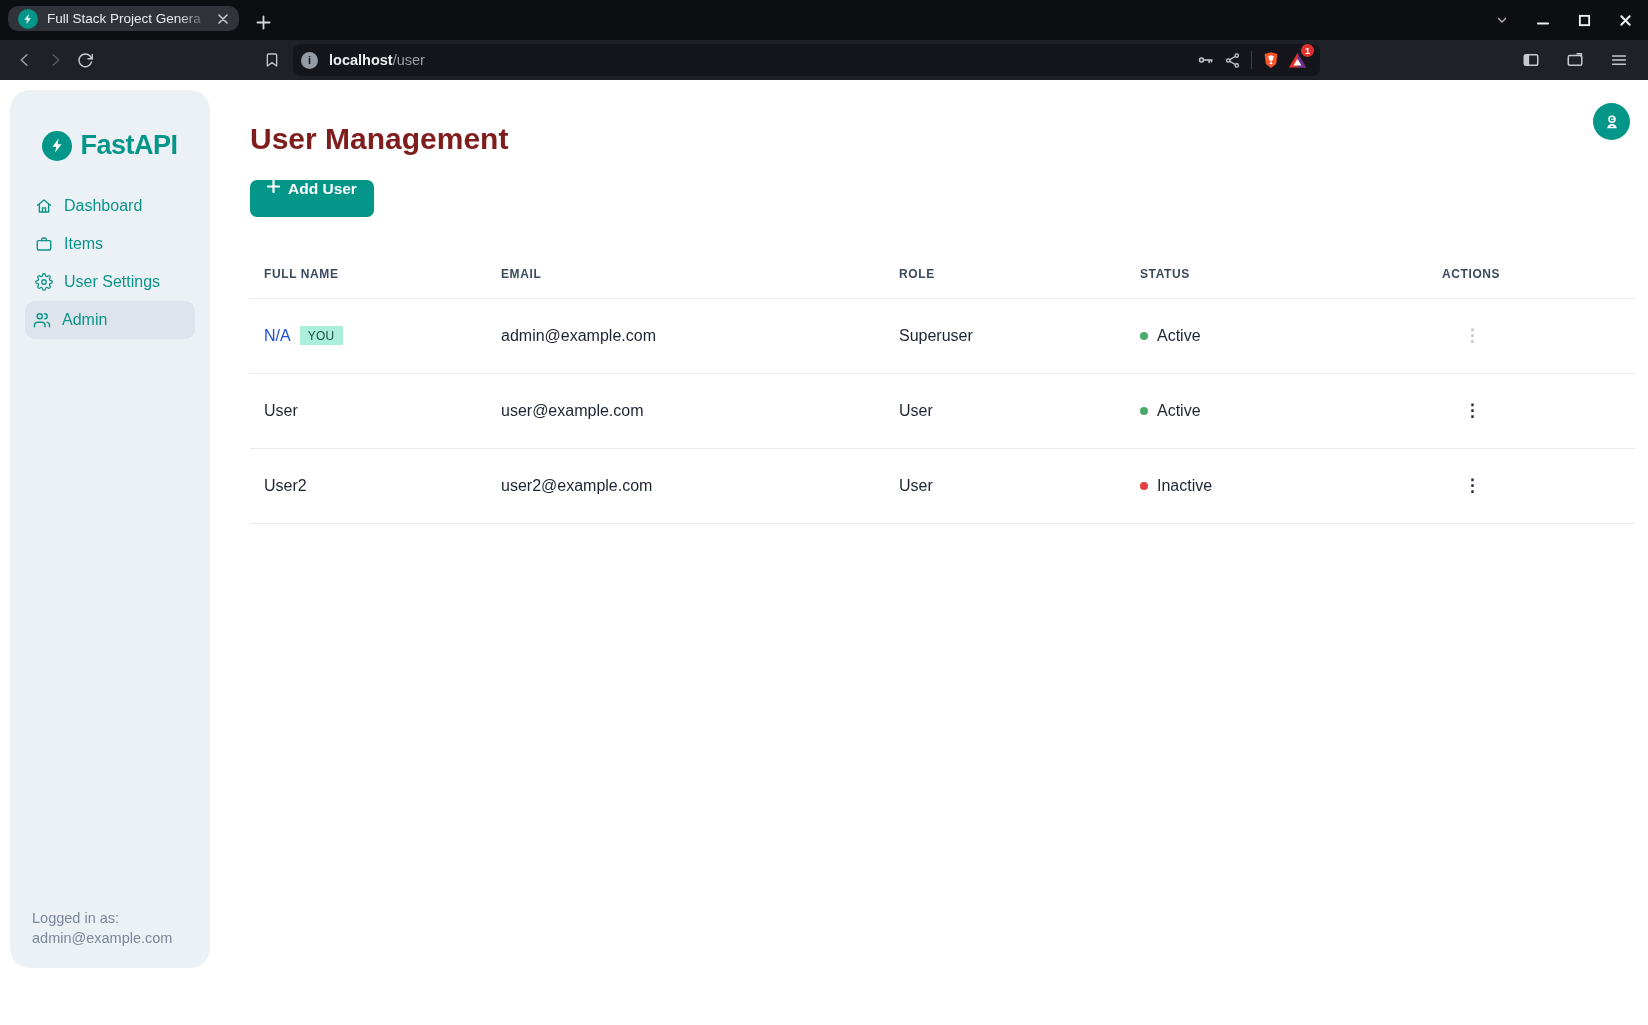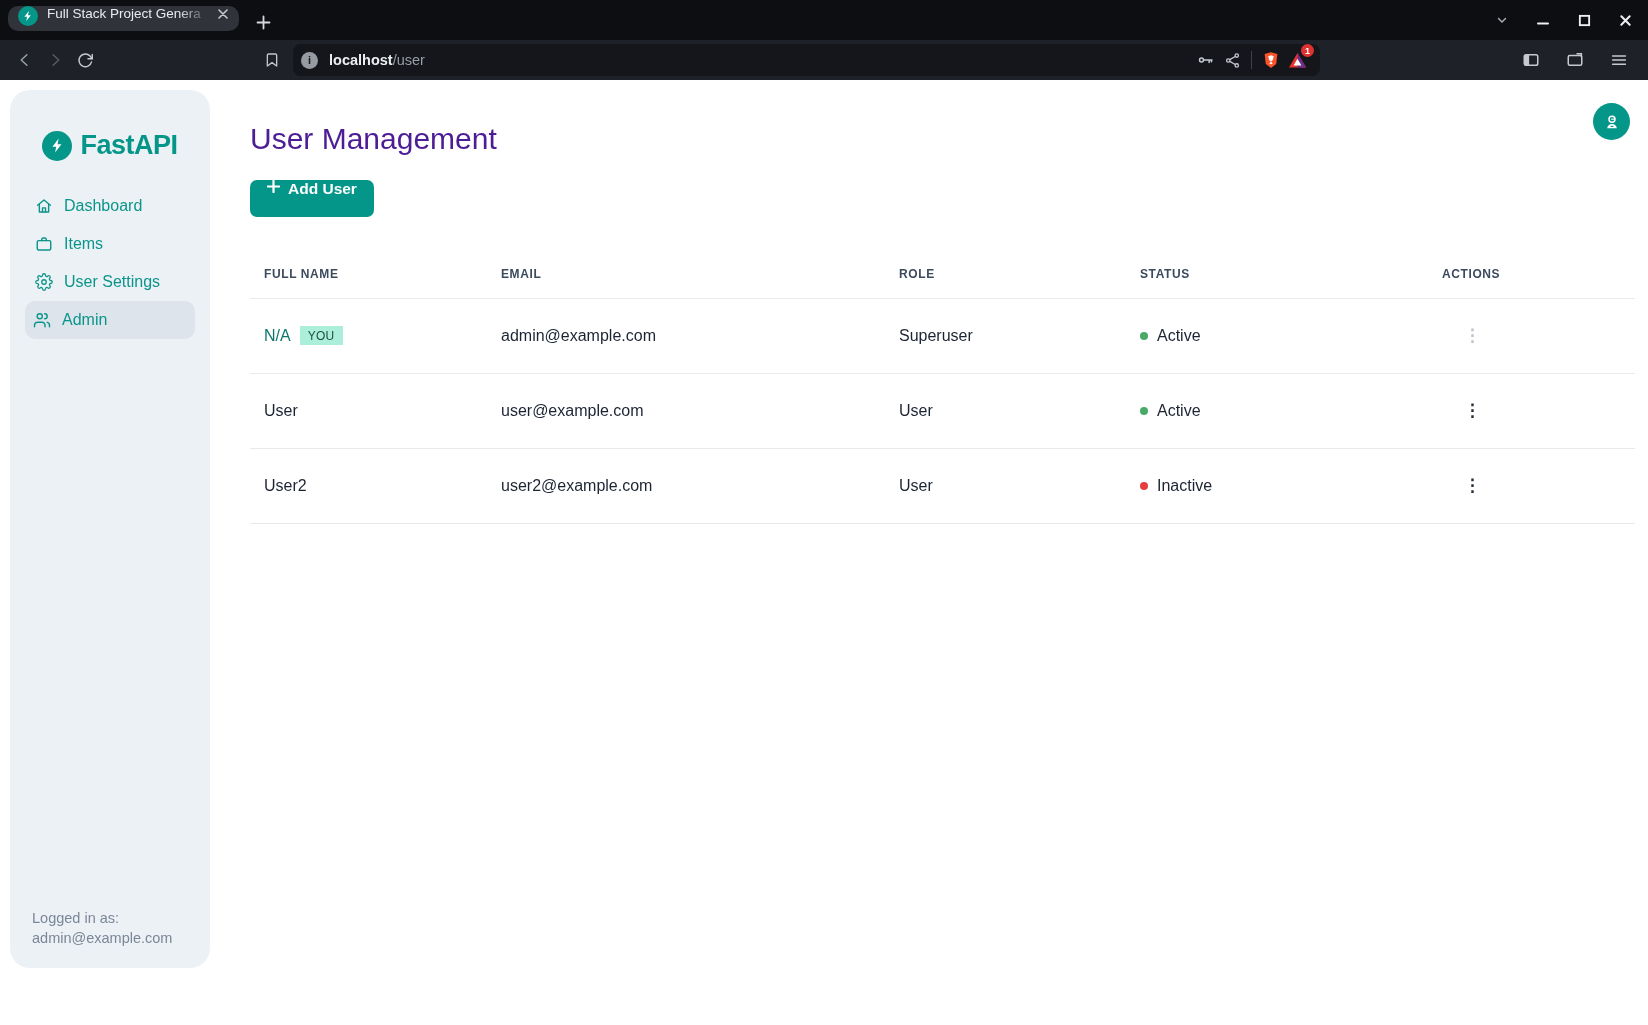--- a/index.html
+++ b/index.html
@@ -2,21 +2,21 @@
 <html><head>
 <meta charset="utf-8">
 <style>
   * { box-sizing: border-box; margin: 0; padding: 0; }
   html,body { width:1648px; height:1025px; overflow:hidden; }
   body { font-family:"Liberation Sans", sans-serif; background:#0c0e12; position:relative; }
 
   
   .titlebar { position:relative; height:40px; background:#0c0e12; }
   .tab { position:absolute; left:8px; top:6px; width:231px; height:25px; background:#30333a;
-         border-radius:10px; display:flex; padding:0 8px 0 10px; cursor:default; }
+         border-radius:10px; display:flex; align-items:center; padding:0 8px 0 10px; cursor:default; }
   .favicon { width:20px; height:20px; border-radius:50%; background:#049688; flex:0 0 20px;
              display:flex; align-items:center; justify-content:center; }
   .tab-title { color:#e9ebef; font-size:13.5px; margin-left:9px; white-space:nowrap; overflow:hidden;
                flex:1;
                -webkit-mask-image:linear-gradient(90deg,#000 78%,transparent 97%);
                mask-image:linear-gradient(90deg,#000 78%,transparent 97%); }
   .tab-close { flex:0 0 16px; height:16px; display:flex; align-items:center; justify-content:center;
                border-radius:4px; cursor:pointer; }
   .newtab { position:absolute; left:250px; top:9px; width:26px; height:26px; display:flex;
             align-items:center; justify-content:center; border-radius:6px; cursor:pointer; }
@@ -55,32 +55,32 @@
   .nav-item { display:flex; align-items:center; gap:11px; height:38px; padding:0 10px; border-radius:10px;
               color:#0b958a; font-size:16px; cursor:pointer; }
   .nav-item.active { background:#dde4eb;padding-left:8px; }
   .nav-item svg { flex:0 0 18px; }
   .side-footer { position:absolute; left:22px; bottom:20px; color:#7b8798; font-size:14.5px; line-height:20px; }
 
   .main { position:absolute; left:250px; top:0; right:13px; }
   .avatar-btn { position:absolute; right:18px; top:23px; width:37px; height:37px; border-radius:50%;
                 background:#049688; display:flex; align-items:center; justify-content:center;
                 cursor:pointer; border:none; }
-  .page-title { margin-top:44px; font-size:30px; line-height:1; font-weight:400; color:#4c1d95; }
+  .page-title { margin-top:44px; font-size:30px; line-height:1; font-weight:700; color:#7f1d1d; }
   .add-user-btn { margin-top:26px; display:inline-flex; align-items:flex-start; gap:8px; height:37px;
                   padding:0 17px; background:#049688; color:#fff; font-size:15.5px; font-weight:700;
                   border:none; border-radius:7px; cursor:pointer; font-family:inherit; }
 
   table.users { margin-top:33px; width:100%; border-collapse:collapse; table-layout:fixed; }
   col.c1{width:251px} col.c2{width:398px} col.c3{width:241px} col.c4{width:302px} col.c5{width:auto}
   th { text-align:left; font-size:12px; font-weight:700; letter-spacing:.6px; text-transform:uppercase;
        color:#3c4a5e; height:48px; vertical-align:middle; border-bottom:1px solid #e7e9ed; }
   td { height:75px; vertical-align:middle; border-bottom:1px solid #e7e9ed; font-size:16px; color:#1c2433; }
   th:first-child, td:first-child { padding-left:14px; }
-  .muted { color:#0f766e; }
+  .muted { color:#1d4ed8; }
   .you-badge { display:inline-block; margin-left:9px; background:#abefda; color:#1f4d44; font-size:12px;
                font-weight:400; letter-spacing:.3px; padding:2.5px 8px; border-radius:0; vertical-align:1px; }
   .status-cell { display:flex; align-items:center; }
   .status-dot { width:8px; height:8px; border-radius:50%; display:inline-block; margin-right:9px; }
   .dot-green { background:#48a968; }
   .dot-red { background:#e53e3e; }
   .kebab { background:none; border:none; font-size:17px; font-weight:bold; color:#242d3c;
            cursor:pointer; padding:4px 8px; margin-left:14px; line-height:1; font-family:inherit; }
   .kebab.disabled { color:#bdc3cc; cursor:default; }
 

